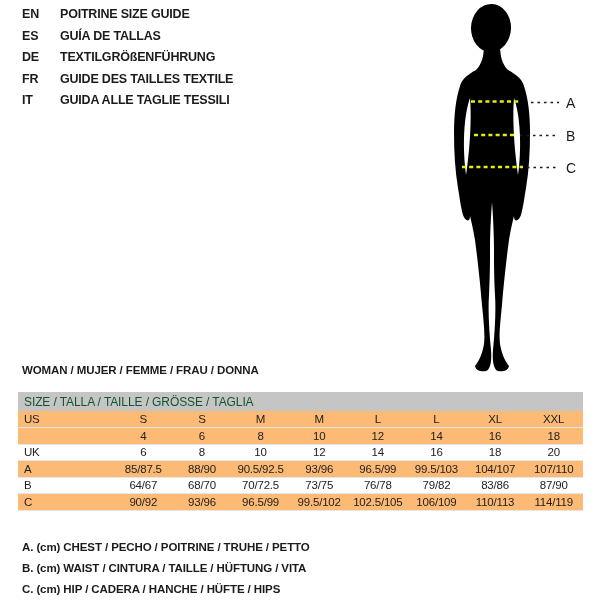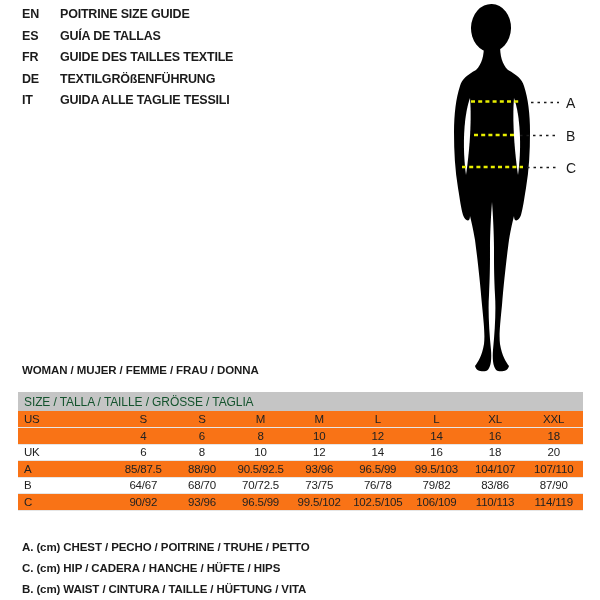--- a/index.html
+++ b/index.html
@@ -39,46 +39,46 @@
   .size-table th {
     background: #c5c5c5; text-align: left; font-weight: normal;
     height: 19px; padding-left: 6px; font-size: 12px; color: #14532d;
     letter-spacing: -0.1px;
   }
   .size-table td {
     height: 16.5px; text-align: center; border-bottom: 1px solid #e6e6e6;
     letter-spacing: -0.2px;
   }
   .size-table td.row-label { text-align: left; padding-left: 6px; }
-  .size-table tr.shade td { background: #f97316; }
+  .size-table tr.shade td { background: #fdba74; }
   .size-table col.label-col { width: 96px; }
 
   
   .legend { position: absolute; left: 22px; top: 536px; }
   .legend-line { height: 21.3px; display: flex; align-items: center; font-size: 11.5px; font-weight: bold; letter-spacing: -0.1px; white-space: nowrap; }
 </style>
 </head>
 <body>
 
 <div class="langs">
   <div class="lang-row">
     <span class="lang-code">EN</span>
     <span class="lang-label">POITRINE SIZE GUIDE</span>
   </div>
   <div class="lang-row">
     <span class="lang-code">ES</span>
     <span class="lang-label">GUÍA DE TALLAS</span>
   </div>
   <div class="lang-row">
+    <span class="lang-code">DE</span>
+    <span class="lang-label">TEXTILGRÖßENFÜHRUNG</span>
+  </div>
+  <div class="lang-row">
     <span class="lang-code">FR</span>
     <span class="lang-label">GUIDE DES TAILLES TEXTILE</span>
-  </div>
-  <div class="lang-row">
-    <span class="lang-code">DE</span>
-    <span class="lang-label">TEXTILGRÖßENFÜHRUNG</span>
   </div>
   <div class="lang-row">
     <span class="lang-code">IT</span>
     <span class="lang-label">GUIDA ALLE TAGLIE TESSILI</span>
   </div>
 </div>
 
 <div class="figure">
   <svg viewBox="0 0 200 390">
 
@@ -217,15 +217,15 @@
     <td>102.5/105</td>
     <td>106/109</td>
     <td>110/113</td>
     <td>114/119</td>
   </tr>
 </tbody>
   </table>
 
 <div class="legend">
   <div class="legend-line">A. (cm) CHEST / PECHO / POITRINE / TRUHE / PETTO</div>
+  <div class="legend-line">B. (cm) WAIST / CINTURA / TAILLE / HÜFTUNG / VITA</div>
   <div class="legend-line">C. (cm) HIP / CADERA / HANCHE / HÜFTE / HIPS</div>
-  <div class="legend-line">B. (cm) WAIST / CINTURA / TAILLE / HÜFTUNG / VITA</div>
 </div>
 
 </body></html>

